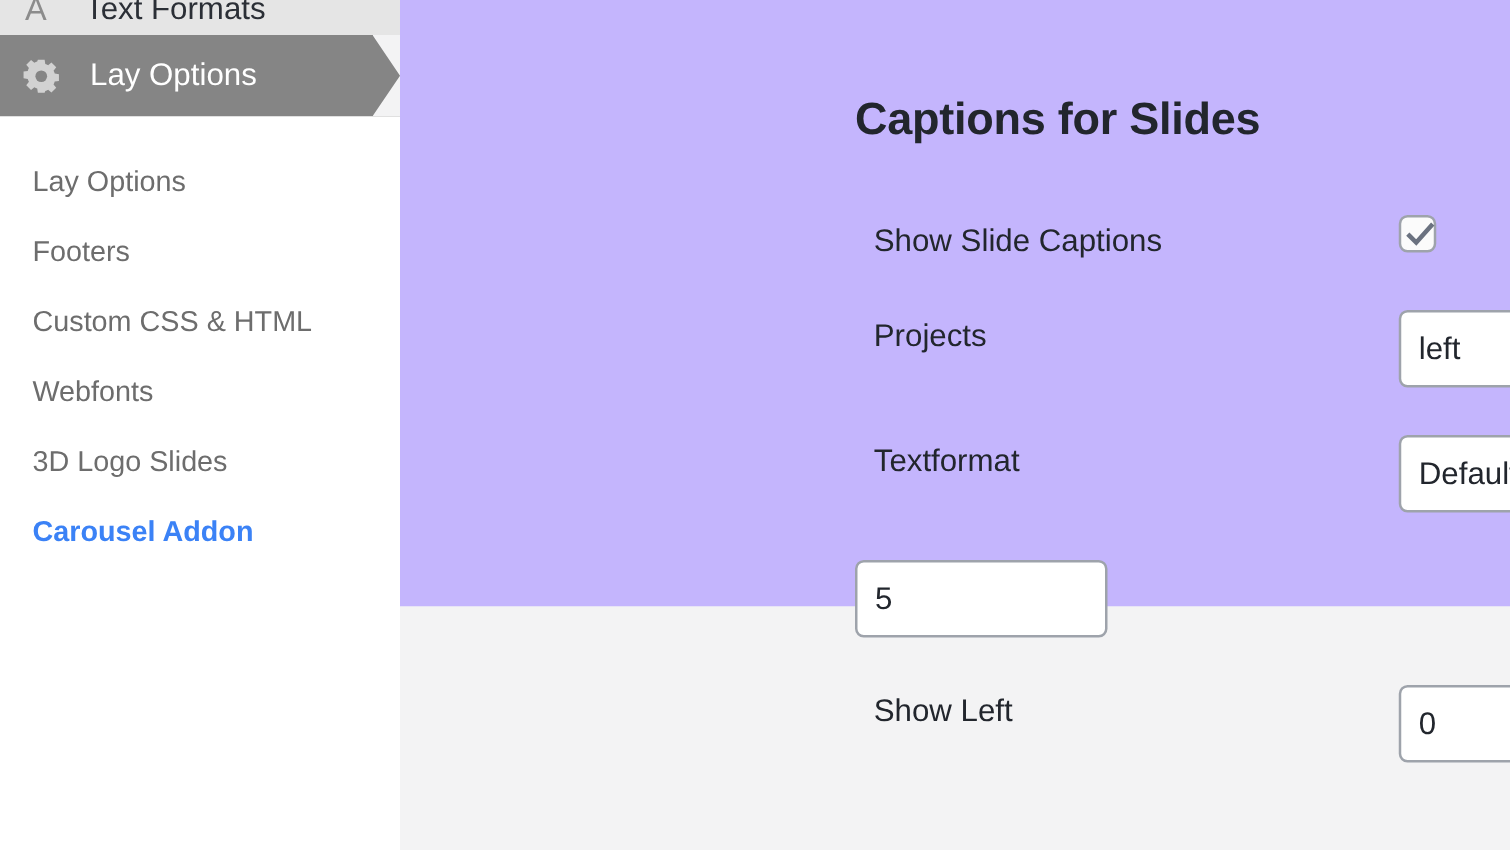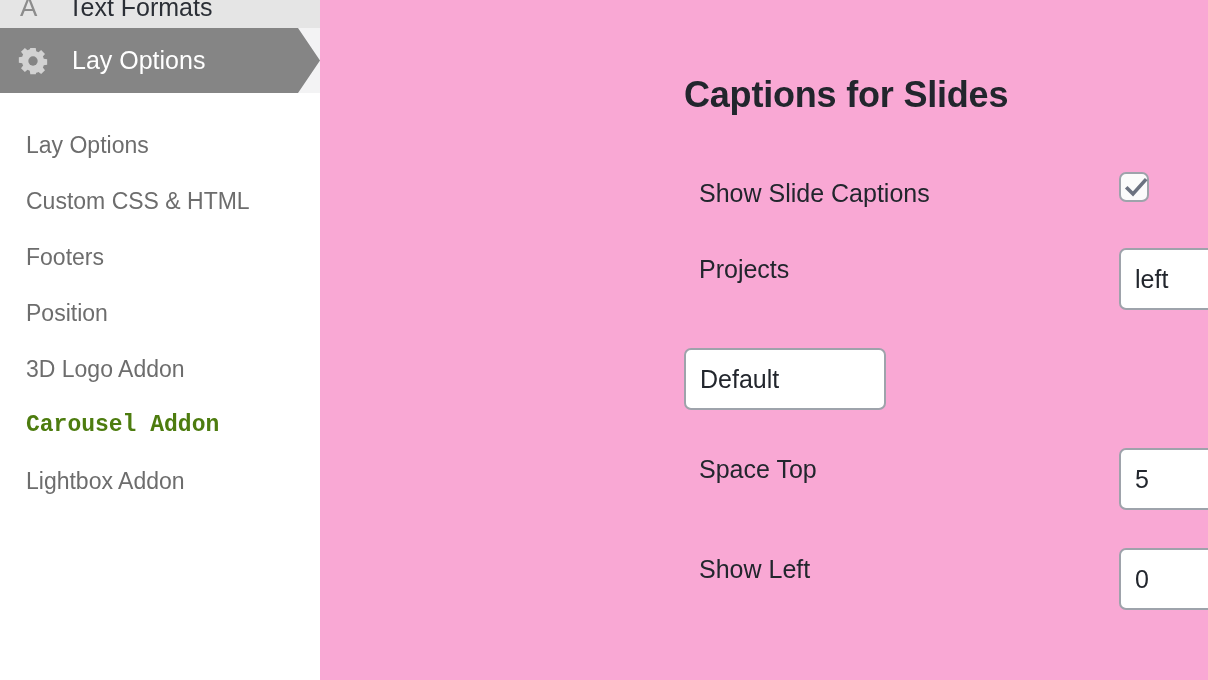--- a/index.html
+++ b/index.html
@@ -96,31 +96,30 @@
     height: 56px;
     display: flex;
     align-items: center;
     padding-left: 26px;
     font-size: 23px;
     color: #6d6d6d;
     white-space: nowrap;
     cursor: pointer;
   }
   .submenu-item.is-current {
-    color: #4d7c0f;
+    color: #3b82f6;
     font-weight: bold;
-    font-family: Liberation Mono, monospace;
   }
 
   
   #main {
     position: relative;
     flex: 1 1 auto;
-    height: 680px;
-    background: #f9a8d4;
+    height: 485px;
+    background: #c4b5fd;
     padding-left: 44px;
   }
 
   .page-title {
     position: absolute;
     left: 364px;
     top: 74px;
     font-size: 36px;
     color: #22262d;
     letter-spacing: -0.2px;
@@ -227,36 +226,33 @@
         </svg>
       </span>
       <span class="nav-active-label">Lay Options</span>
     </div>
 
     <div class="submenu">
       <div class="submenu-item">
         <span>Lay Options</span>
       </div>
       <div class="submenu-item">
+        <span>Footers</span>
+      </div>
+      <div class="submenu-item">
         <span>Custom CSS &amp; HTML</span>
       </div>
       <div class="submenu-item">
-        <span>Footers</span>
-      </div>
-      <div class="submenu-item">
-        <span>Position</span>
-      </div>
-      <div class="submenu-item">
-        <span>3D Logo Addon</span>
+        <span>Webfonts</span>
+      </div>
+      <div class="submenu-item">
+        <span>3D Logo Slides</span>
       </div>
       <div class="submenu-item is-current">
         <span>Carousel Addon</span>
-      </div>
-      <div class="submenu-item">
-        <span>Lightbox Addon</span>
       </div>
     </div>
   </div>
 
   <div id="main">
 
     <h1 class="page-title">Captions for Slides</h1>
 
     <div class="form">
 
@@ -275,30 +271,30 @@
         <div class="row-label">Projects</div>
         <div class="row-control">
           <div class="select">
             <span class="select-value">left</span>
 
           </div>
         </div>
       </div>
 
       <div class="form-row">
+        <div class="row-label">Textformat</div>
         <div class="row-control">
           <div class="select">
             <span class="select-value">Default</span>
 
           </div>
         </div>
       </div>
 
       <div class="form-row">
-        <div class="row-label">Space Top</div>
         <div class="row-control">
           <input class="num-input" type="text" value="5" style="">
 
         </div>
       </div>
 
       <div class="form-row">
         <div class="row-label">Show Left</div>
         <div class="row-control">
           <input class="num-input" type="text" value="0" style="">

